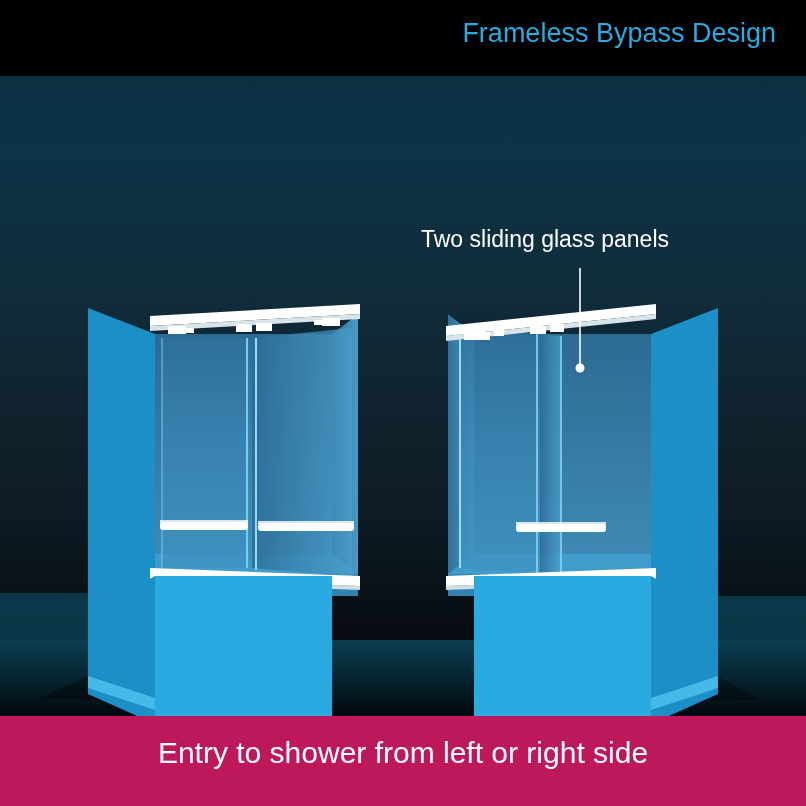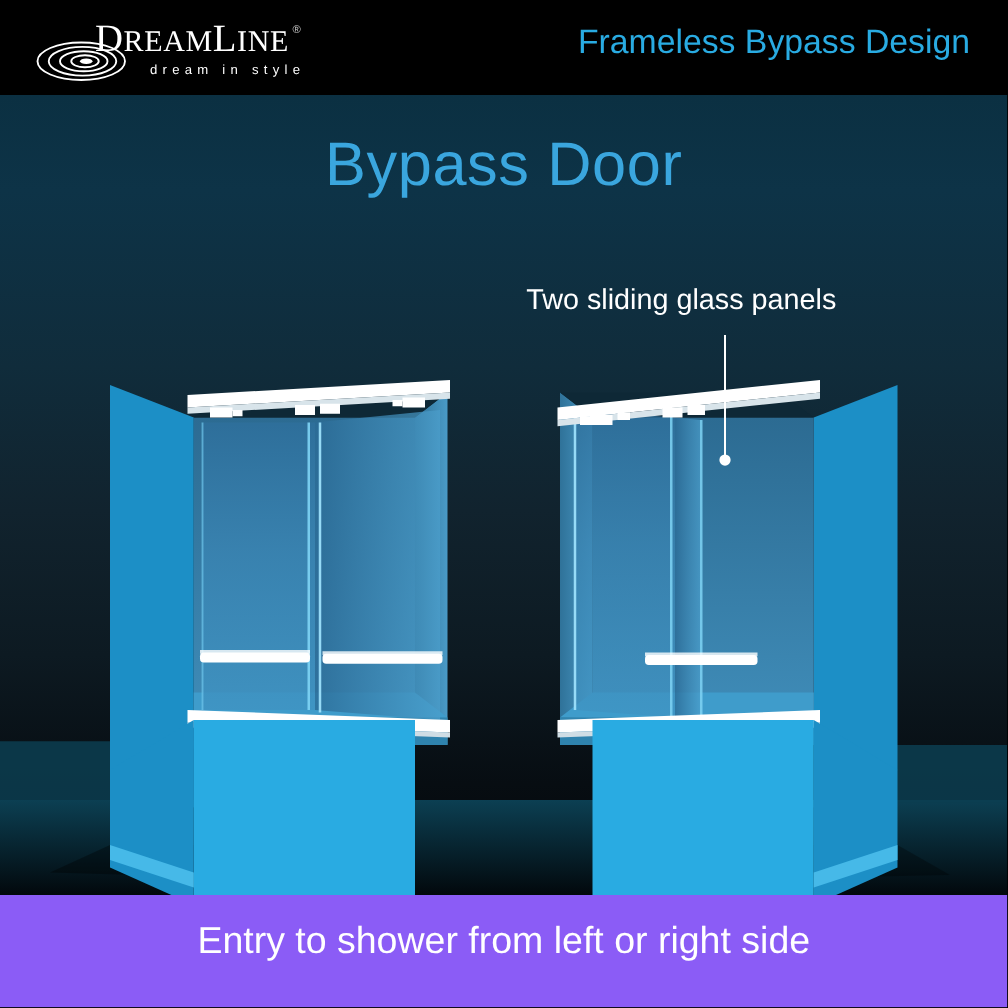--- a/index.html
+++ b/index.html
@@ -113,21 +113,21 @@
     z-index: 25;
     pointer-events: none;
   }
   #callout-label span { position: relative; left: 142px; }
 
   
   #footer {
     position: absolute;
     left: 0; bottom: 0;
     width: 806px; height: 90px;
-    background: #8b5cf6;
+    background: #be185d;
     z-index: 40;
   }
   #footer-caption {
     position: absolute;
     left: 0; top: 20px;
     width: 806px;
     text-align: center;
     color: #ffffff;
     font-size: 30px;
     letter-spacing: 0px;
@@ -282,44 +282,27 @@
         <path d="M718,540 L651,500 L651,648 L718,618 Z" fill="#1c8fc6"></path>
         <path d="M718,600 L651,622 L651,634 L718,612 Z" fill="#46b9e8"></path>
       </g>
 
       <g>
         <line x1="580" y1="192" x2="580" y2="292" stroke="#ffffff" stroke-width="1.6"></line>
         <circle cx="580" cy="292" r="4.5" fill="#ffffff"></circle>
       </g>
     </svg>
 
-    <div id="page-title">Bypass Door</div>
 
     <div id="callout-label">
       <span>Two sliding glass panels</span>
     </div>
   </div>
 
   <div id="header">
-    <div id="logo">
-      <div id="logo-swirl">
-        <svg width="74" height="34" viewBox="0 0 74 34">
-          <g fill="none" stroke="#ffffff" stroke-width="1.5">
-            <ellipse cx="37" cy="17" rx="35" ry="15"></ellipse>
-            <ellipse cx="38" cy="17" rx="27" ry="11.5"></ellipse>
-            <ellipse cx="39" cy="17" rx="19" ry="8"></ellipse>
-            <ellipse cx="40" cy="17" rx="11" ry="4.8"></ellipse>
-          </g>
-          <ellipse cx="41" cy="17" rx="5" ry="2.2" fill="#ffffff"></ellipse>
-        </svg>
-      </div>
-      <div id="logo-word"><span class="cap">D</span><span class="sml">REAM</span><span class="cap">L</span><span class="sml">INE</span></div>
-      <div id="logo-reg">®</div>
-      <div id="logo-tag">dream in style</div>
-    </div>
     <div id="header-title">Frameless Bypass Design</div>
   </div>
 
   <div id="footer">
     <div id="footer-caption">Entry to shower from left or right side</div>
   </div>
 
 </div>
 
 </body></html>

